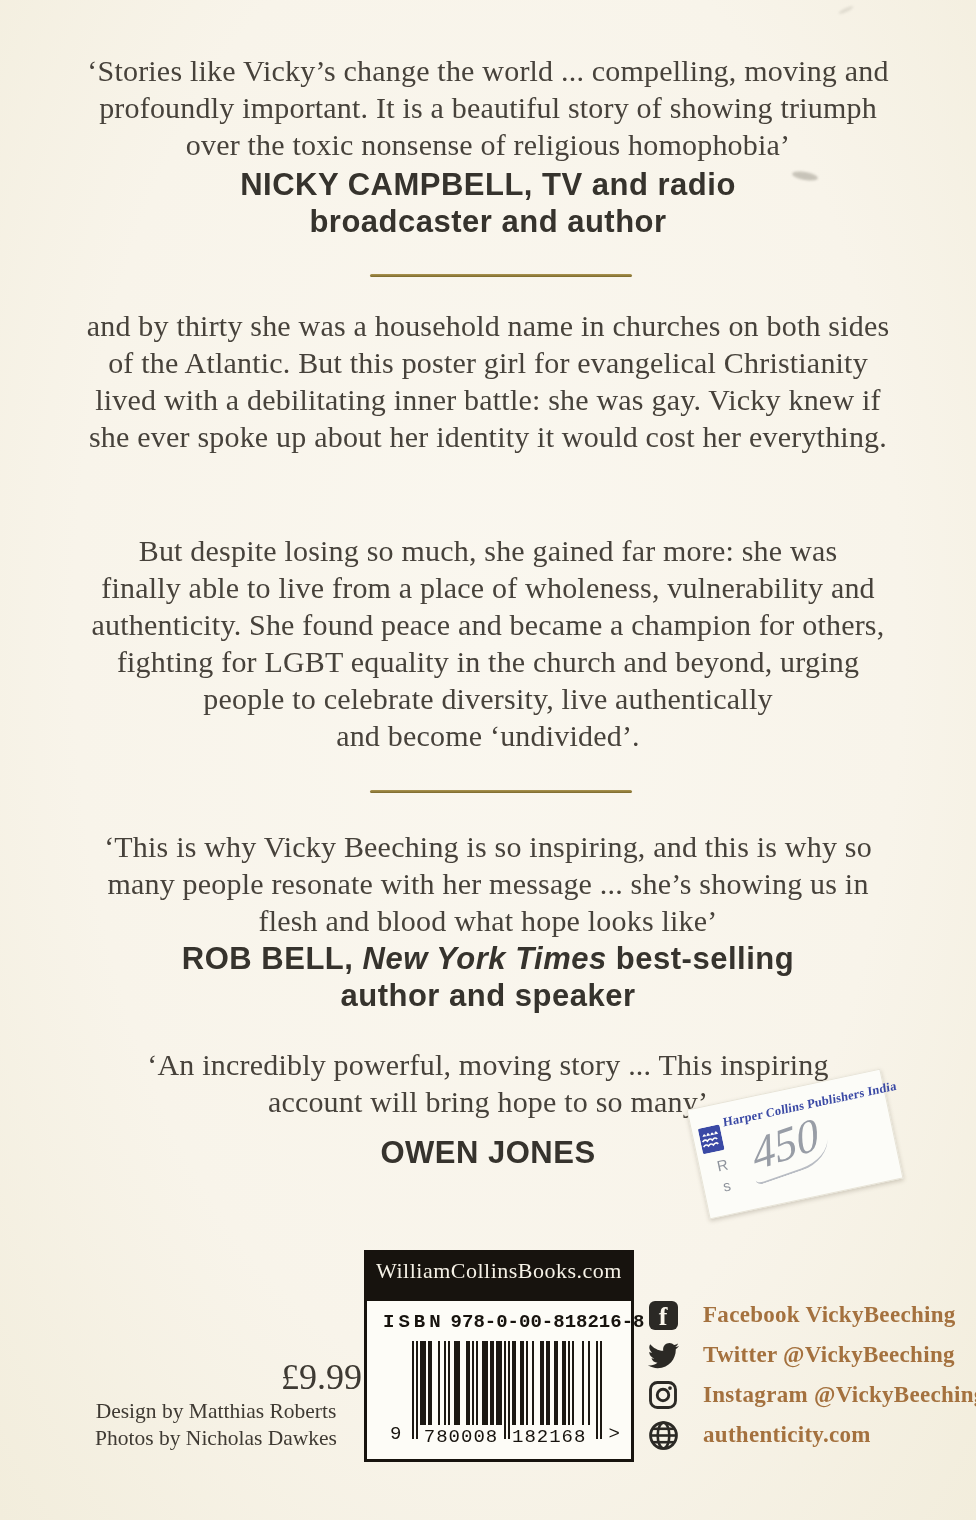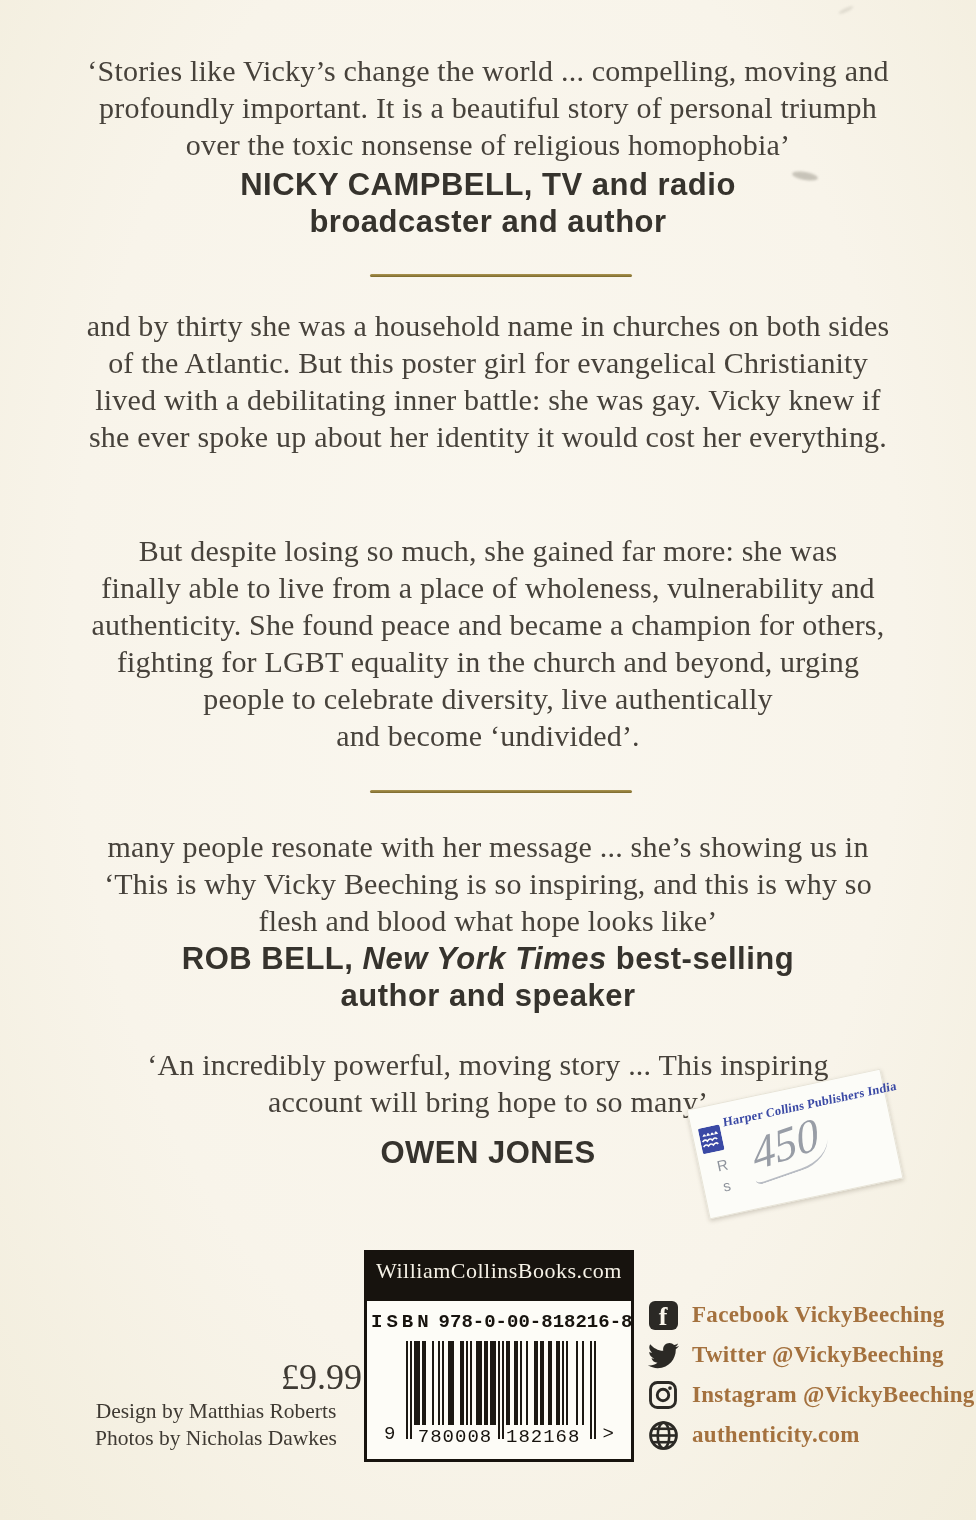--- a/index.html
+++ b/index.html
@@ -58,21 +58,21 @@
   }
 
   
   .bc-panel{left:364px;top:1250px;width:270px;z-index:4;}
   .bc-head{
     height:51px;line-height:42px;background:var(--barcode-ink);color:#f6f2e7;
     text-align:center;font-size:22px;letter-spacing:0.5px;
   }
   .bc-box{
     background:#fdfcf7;border:3px solid var(--barcode-ink);border-top:none;
-    padding:10px 0 10px 4px;
+    padding:10px 0 10px 16px;
   }
   .bc-isbn{
     text-align:center;font-family:"Liberation Mono", monospace;font-weight:700;
     font-size:19px;color:var(--barcode-ink);white-space:nowrap;
   }
   .bc-isbn .isbn-label{letter-spacing:4px;margin-right:6px;}
   .bars-wrap{position:relative;width:190px;margin:8px auto 0;height:108px;}
   .bars-wrap svg{display:block;}
   .bc-digits span{
     position:absolute;font-family:"Liberation Mono", monospace;
@@ -86,33 +86,33 @@
   
   .price{left:252px;top:1356px;width:110px;text-align:right;font-size:36px;color:#3e3a33;}
   .credits{left:66px;top:1398px;width:300px;text-align:center;
     font-size:21.5px;line-height:27px;color:#3f3a33;}
 
   
   .social{left:646px;top:1298px;display:flex;flex-direction:column;gap:6px;z-index:4;}
   .social-row{display:flex;align-items:center;height:34px;}
   .social-icon{width:34px;height:34px;display:flex;align-items:center;justify-content:center;flex:0 0 34px;}
   .social-label{
-    margin-left:12px;font-weight:700;font-size:23px;color:var(--social-brown);
+    margin-left:23px;font-weight:700;font-size:23px;color:var(--social-brown);
     letter-spacing:0.3px;white-space:nowrap;
   }
   .fb-badge{width:29px;height:29px;background:#2b2925;border-radius:6px;
     color:#faf6ec;display:flex;align-items:flex-end;justify-content:center;
     font-family:"Liberation Serif", serif;font-weight:700;font-size:26px;line-height:26px;overflow:hidden;}
 </style>
 </head>
 <body>
 
 <div class="abs centered serif-block" style="top:52px;">
     <div class="line">‘Stories like Vicky’s change the world ... compelling, moving and</div>
-    <div class="line">profoundly important. It is a beautiful story of personal triumph</div>
+    <div class="line">profoundly important. It is a beautiful story of showing triumph</div>
     <div class="line">over the toxic nonsense of religious homophobia’</div>
   </div>
 <div class="abs centered sans-attr" style="top:166px;">
     <div class="line">NICKY CAMPBELL, TV and radio</div>
     <div class="line">broadcaster and author</div>
   </div>
 
 <div class="abs smudge" style="left:792px;top:172px;width:26px;height:8px;transform:rotate(10deg);"></div>
 <div class="abs smudge" style="left:838px;top:8px;width:16px;height:4px;opacity:.2;transform:rotate(-25deg);"></div>
 
@@ -129,22 +129,22 @@
     <div class="line">finally able to live from a place of wholeness, vulnerability and</div>
     <div class="line">authenticity. She found peace and became a champion for others,</div>
     <div class="line">fighting for LGBT equality in the church and beyond, urging</div>
     <div class="line">people to celebrate diversity, live authentically</div>
     <div class="line">and become ‘undivided’.</div>
   </div>
 
 <div class="abs divider" style="top:790px;"></div>
 
 <div class="abs centered serif-block" style="top:828px;">
+    <div class="line">‘This is why Vicky Beeching is so inspiring, and this is why so</div>
     <div class="line">many people resonate with her message ... she’s showing us in</div>
-    <div class="line">‘This is why Vicky Beeching is so inspiring, and this is why so</div>
     <div class="line">flesh and blood what hope looks like’</div>
   </div>
 <div class="abs centered sans-attr" style="top:940px;">
   <div class="line"><span>ROB BELL, </span><span style="font-style:italic;">New York Times</span><span> best-selling</span></div>
   <div class="line">author and speaker</div>
 </div>
 
 <div class="abs centered serif-block" style="top:1046px;">
     <div class="line">‘An incredibly powerful, moving story ... This inspiring</div>
     <div class="line">account will bring hope to so many’</div>

